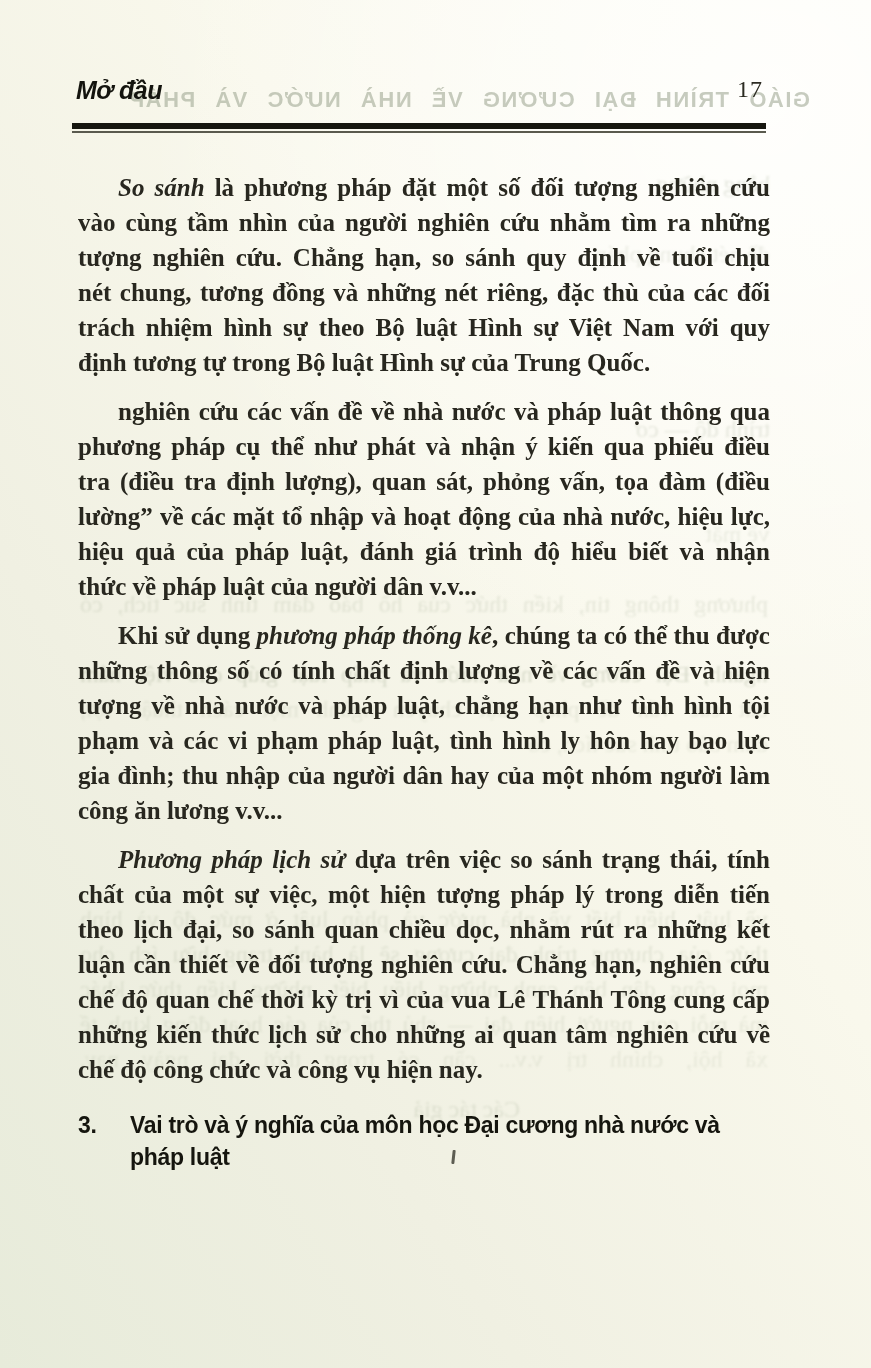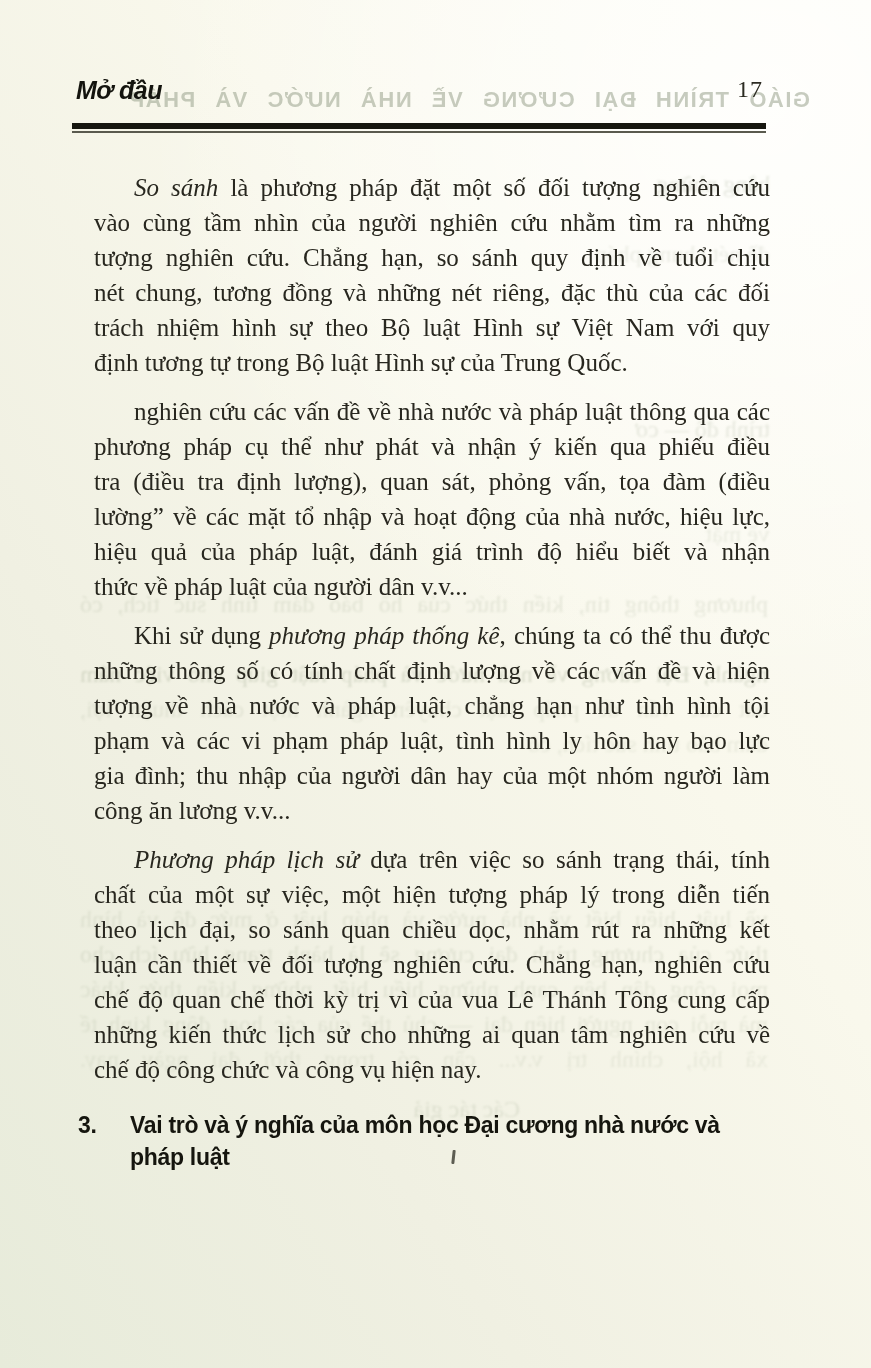--- a/index.html
+++ b/index.html
@@ -28,21 +28,21 @@
     font-size:24px;color:#2c2b22;letter-spacing:1px;
   }
   .rule{position:absolute;left:72px;top:123px;width:694px;}
   .rule-thick{height:6px;background:#16160f;}
   .rule-thin{height:2px;background:#5a5a4e;margin-top:2px;}
 
   
   .page-body{
     position:absolute;left:78px;top:170px;width:692px;
   }
-  .para{margin:0 0 14px 16px;}
+  .para{margin:0 0 14px 0;font-weight:bold;}
   .line{
     font-size:25px;line-height:35px;height:35px;overflow:hidden;
     text-align:justify;text-align-last:justify;
     color:#28271f;
   }
   .para .line:first-child{text-indent:40px;}
   .para .line:last-child{text-align-last:left;}
   .para.cont .line:last-child{text-align-last:justify;}
   .line i{font-style:italic;}
 

